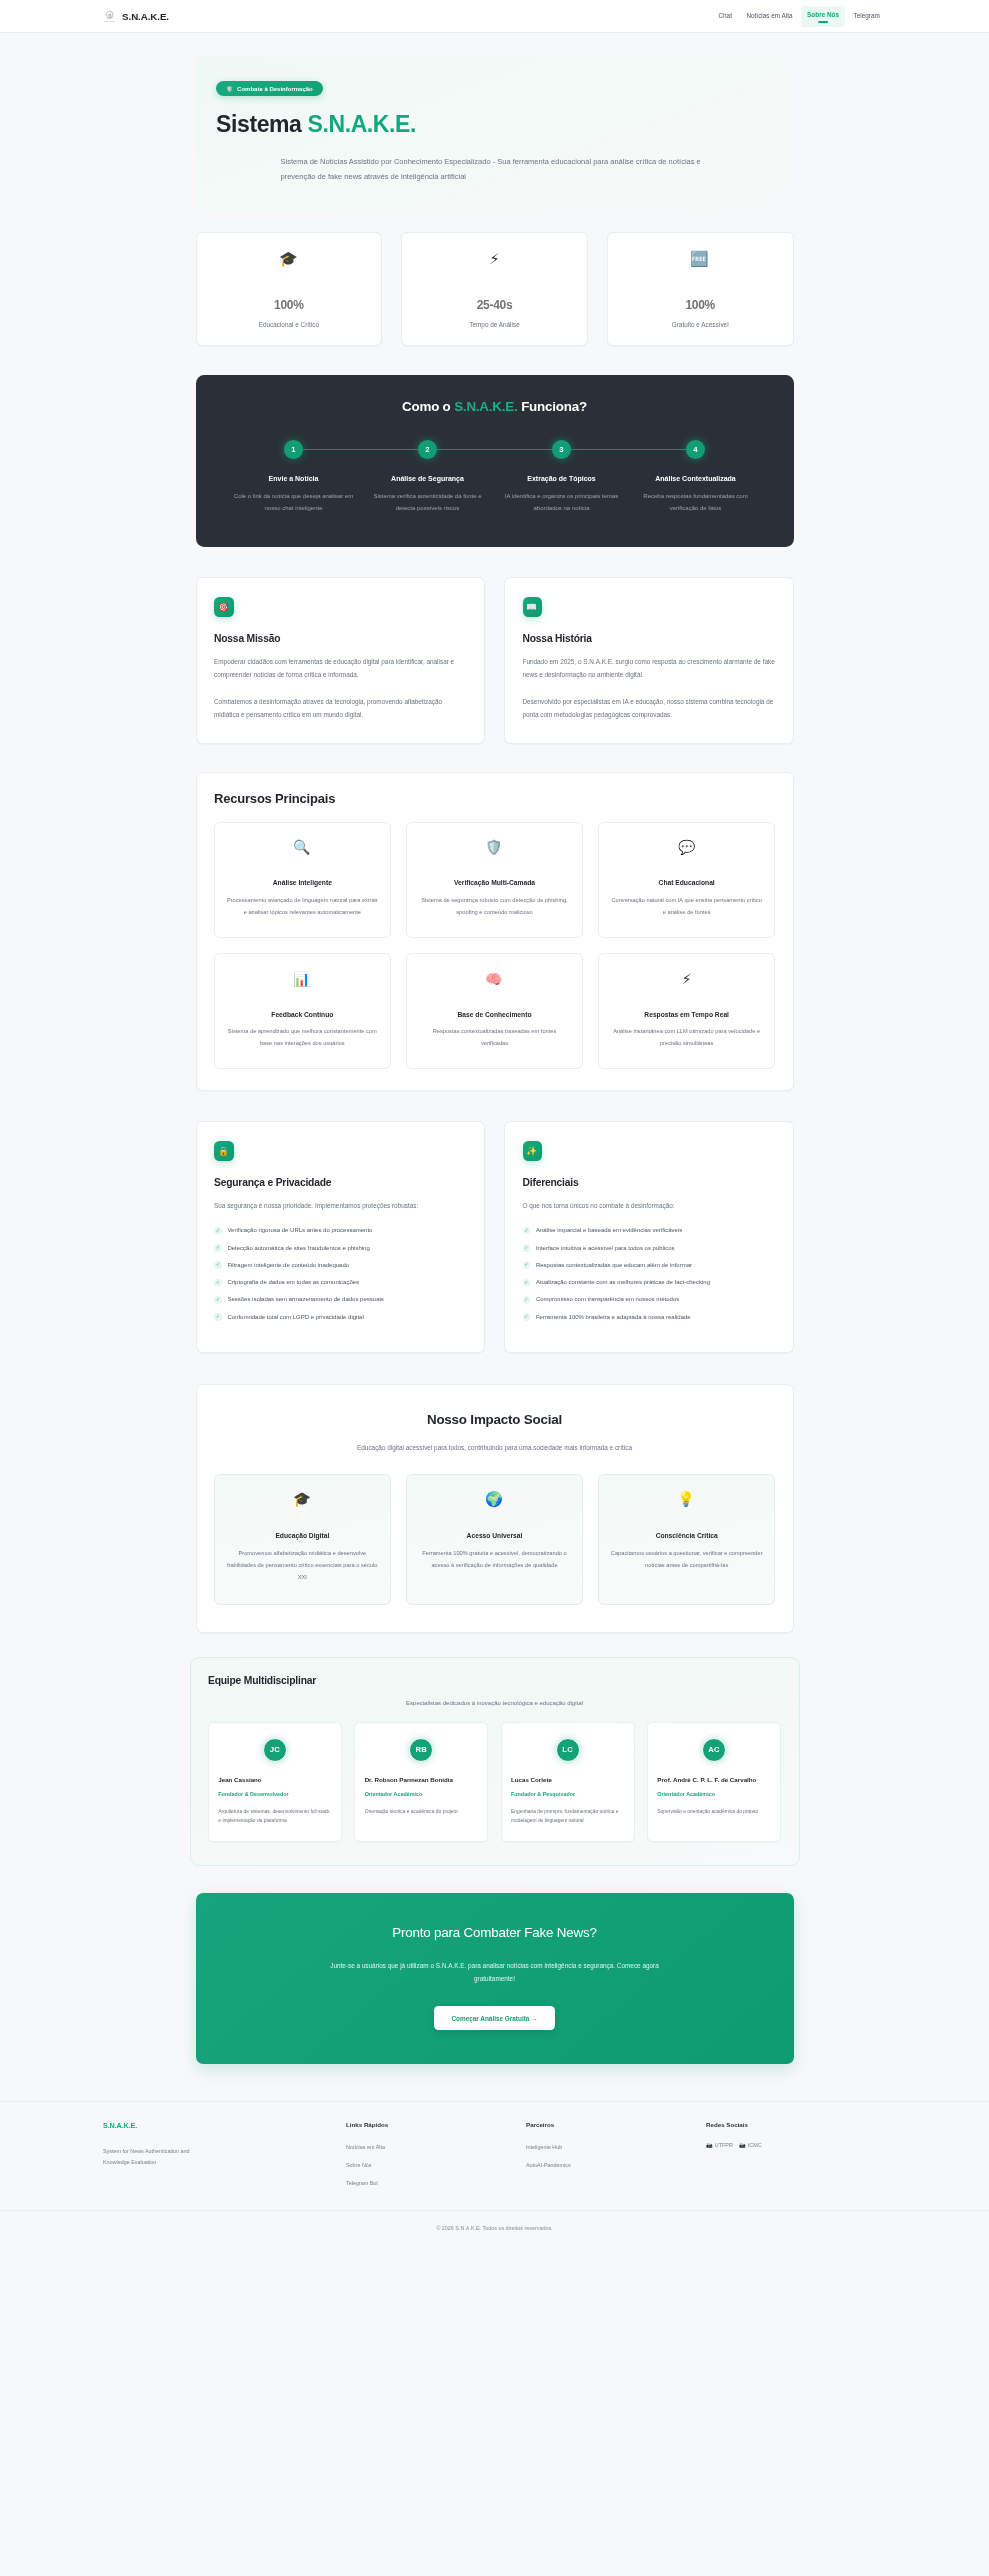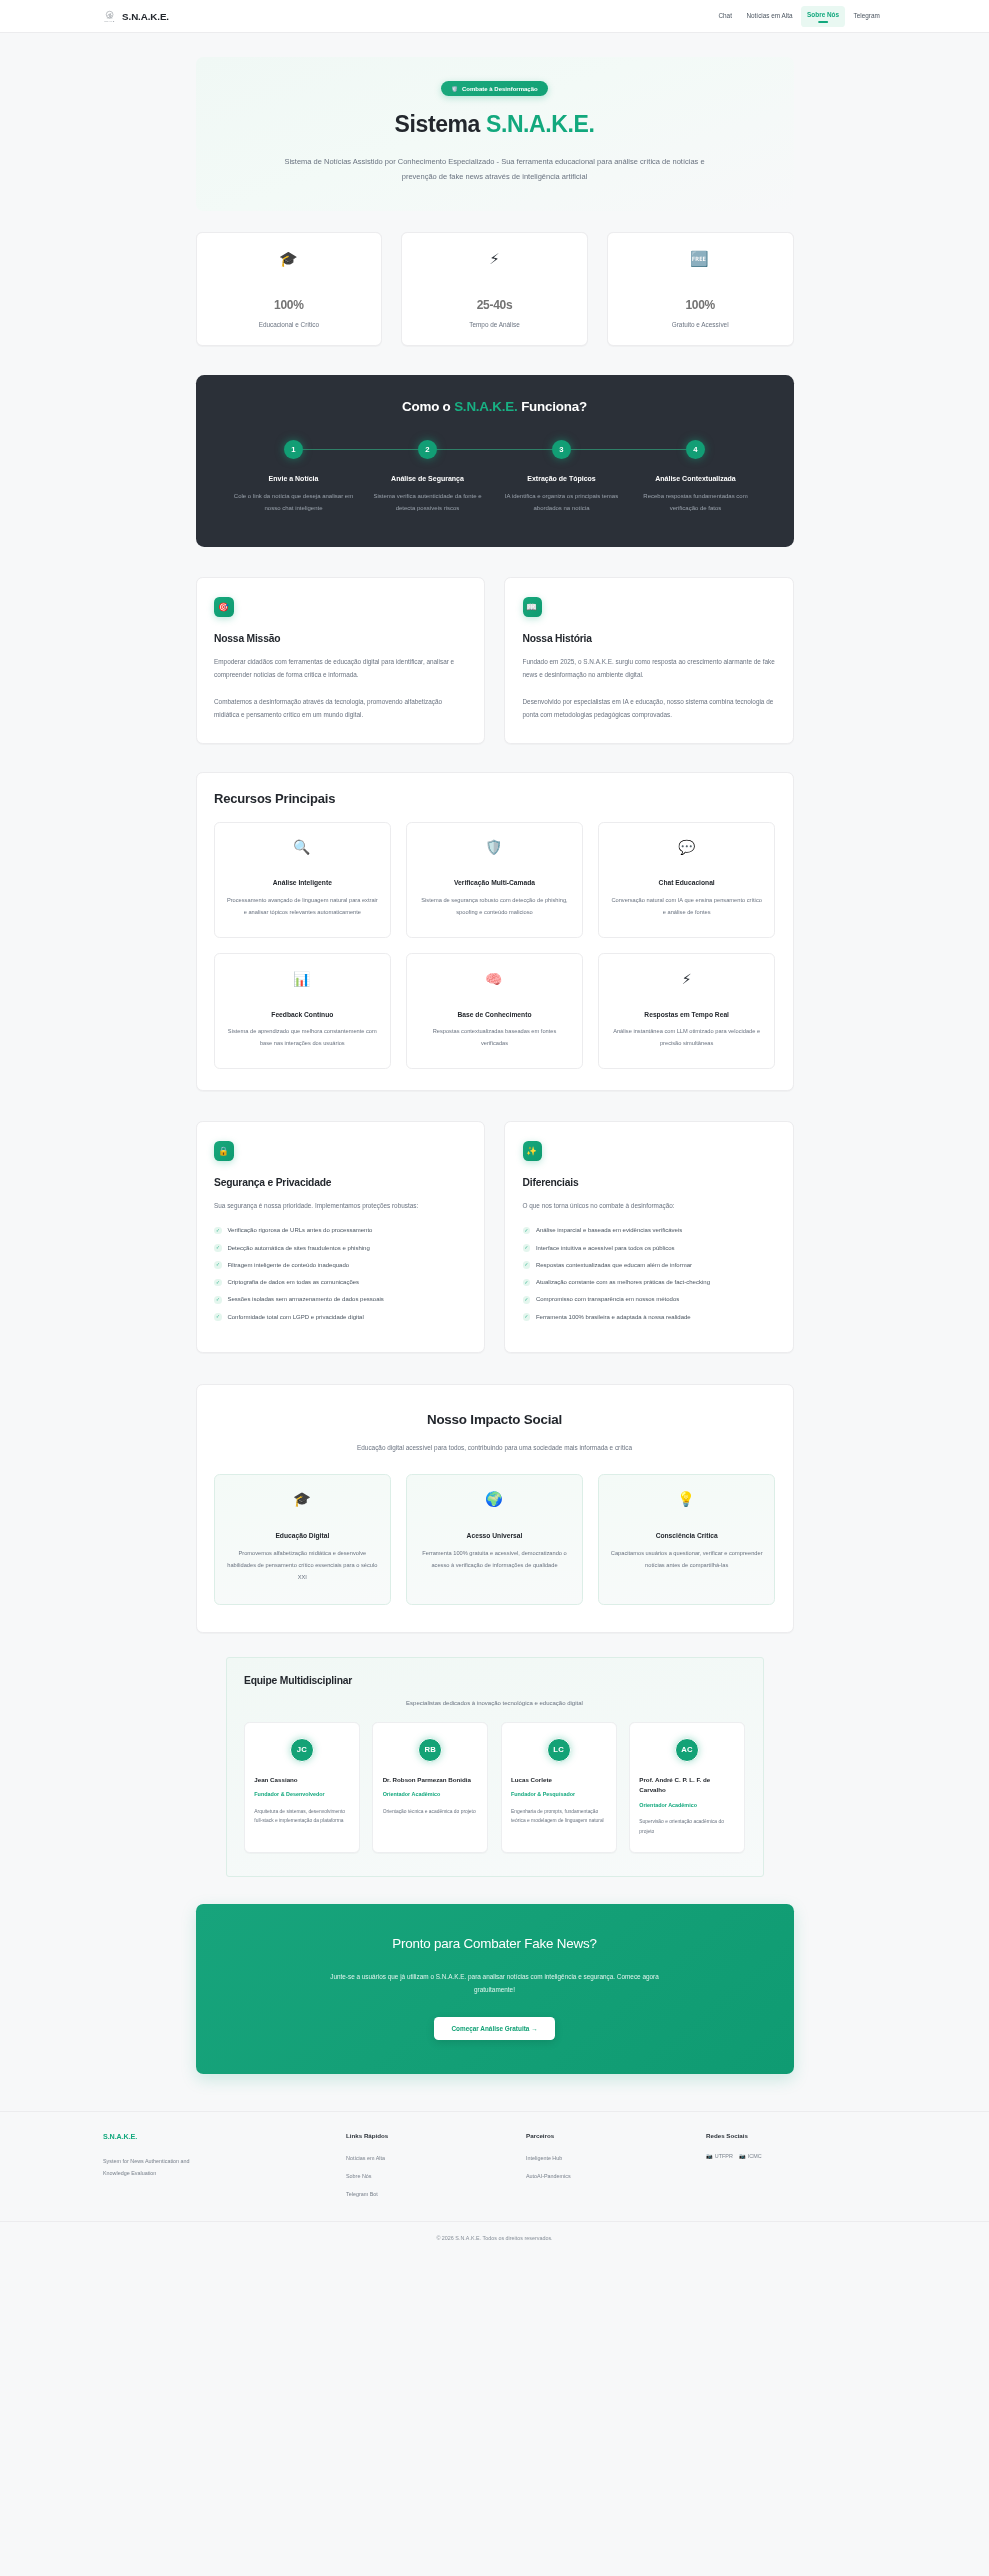--- a/index.html
+++ b/index.html
@@ -75,21 +75,20 @@
   }
 
   
   .page { width: 989px; }
 
   .hero {
     width: 598px; margin: 24px auto 0;
     background: linear-gradient(160deg,#f0f8f5 0%, #f3faf7 45%, #f7f8f9 100%);
     border-radius: 7.2px;
     padding: 24px 20.6px 27px;
-    text-align: center;
   }
   .badge {
     display: inline-flex; align-items: center; gap: 3.6px;
     background: linear-gradient(135deg,#1aa87c,#13a276);
     color: #fff;
     font-size: 6px; font-weight: 600;
     padding: 4.6px 10.3px; border-radius: 10.3px;
     box-shadow: 0 2.1px 7.2px rgba(18,168,125,.28);
   }
   .badge .ic { font-size: 5.7px; }
@@ -252,23 +251,23 @@
   .impact-ico { font-size: 14.4px; line-height: 1; height: 23px; }
   .impact-title {
     margin-top: 16.5px; font-size: 6.7px; font-weight: 700; color: #23272d;
   }
   .impact-desc {
     margin-top: 9.8px; font-size: 5.7px; line-height: 2.1; color: #6a7380;
   }
 
   
   .team {
-    width: 538px; margin: 24px auto 0;
+    width: 610px; margin: 24px auto 0;
     background: linear-gradient(170deg,#f1f8f5,#f7fafa);
-    border: 0.5px solid #dceee7; border-radius: 3px;
+    border: 0.5px solid #dceee7; border-radius: 9px;
     padding: 17.5px 17.5px 23px;
   }
   .team h2 {
     font-size: 10.3px; font-weight: 700; letter-spacing: -0.2px; color: #23272d;
   }
   .team .sub {
     margin-top: 13.4px; text-align: center;
     font-size: 6px; color: #6a7380;
   }
   .team-grid {

